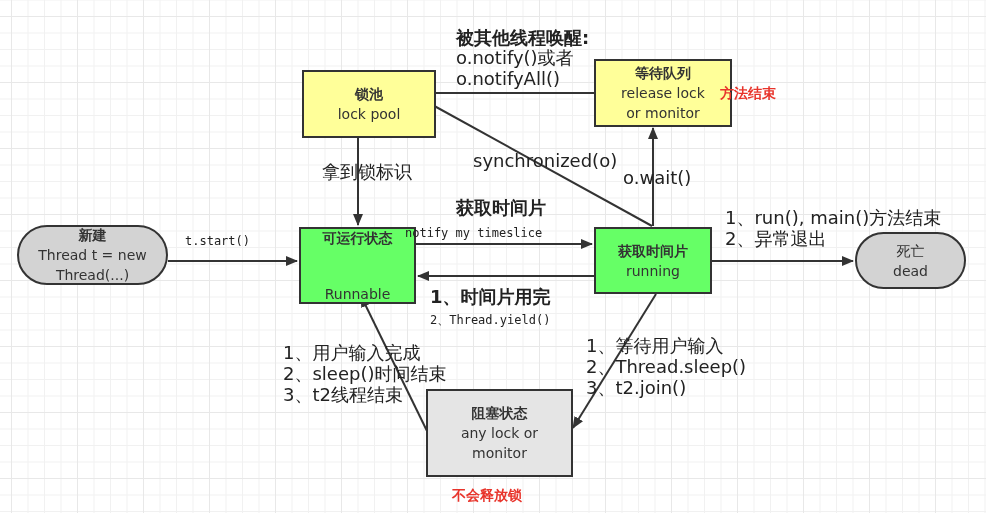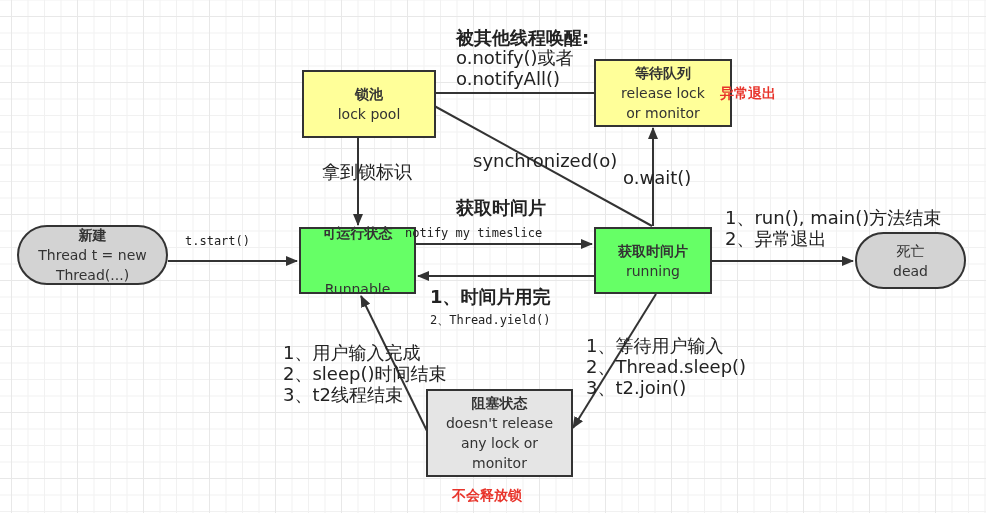--- a/index.html
+++ b/index.html
@@ -60,50 +60,49 @@
   <span class="cn">锁池</span>
   <span>lock pool</span>
 </div>
 
 <div class="node yellow" style="left:594px;top:59px;width:138px;height:68px;">
   <span class="cn">等待队列</span>
   <span>release lock</span>
   <span>or monitor</span>
 </div>
 
-<div class="node green" style="left:299px;top:227px;width:117px;height:67px;gap:36px;">
+<div class="node green" style="left:299px;top:227px;width:117px;height:77px;gap:36px;">
   <span class="cn">可运行状态</span>
   <span>Runnable</span>
 </div>
 
 <div class="node green" style="left:594px;top:227px;width:118px;height:67px;">
   <span class="cn">获取时间片</span>
   <span>running</span>
 </div>
 
 <div class="node gray" style="left:855px;top:232px;width:111px;height:57px;">
   <span>死亡</span>
   <span>dead</span>
 </div>
 
 <div class="node red" style="left:426px;top:389px;width:147px;height:88px;">
   <span class="cn">阻塞状态</span>
-  <span>doesn't release</span>
   <span>any lock or</span>
   <span>monitor</span>
 </div>
 
 <div class="label mono" style="left:185px;top:232px;">t.start()</div>
 <div class="label" style="left:322px;top:162px;">拿到锁标识</div>
 
 <div class="label bold" style="left:456px;top:28px;">被其他线程唤醒:</div>
 <div class="label" style="left:456px;top:48px;">o.notify()或者</div>
 <div class="label" style="left:456px;top:69px;">o.notifyAll()</div>
 
-<div class="label red-text" style="left:720px;top:84px;">异常退出</div>
+<div class="label red-text" style="left:720px;top:84px;">方法结束</div>
 
 <div class="label" style="left:473px;top:151px;">synchronized(o)</div>
 <div class="label" style="left:623px;top:168px;">o.wait()</div>
 
 <div class="label bold" style="left:456px;top:198px;">获取时间片</div>
 <div class="label mono" style="left:405px;top:224px;">notify my timeslice</div>
 
 <div class="label bold" style="left:430px;top:287px;">1、时间片用完</div>
 <div class="label mono" style="left:430px;top:311px;">2、Thread.yield()</div>
 

